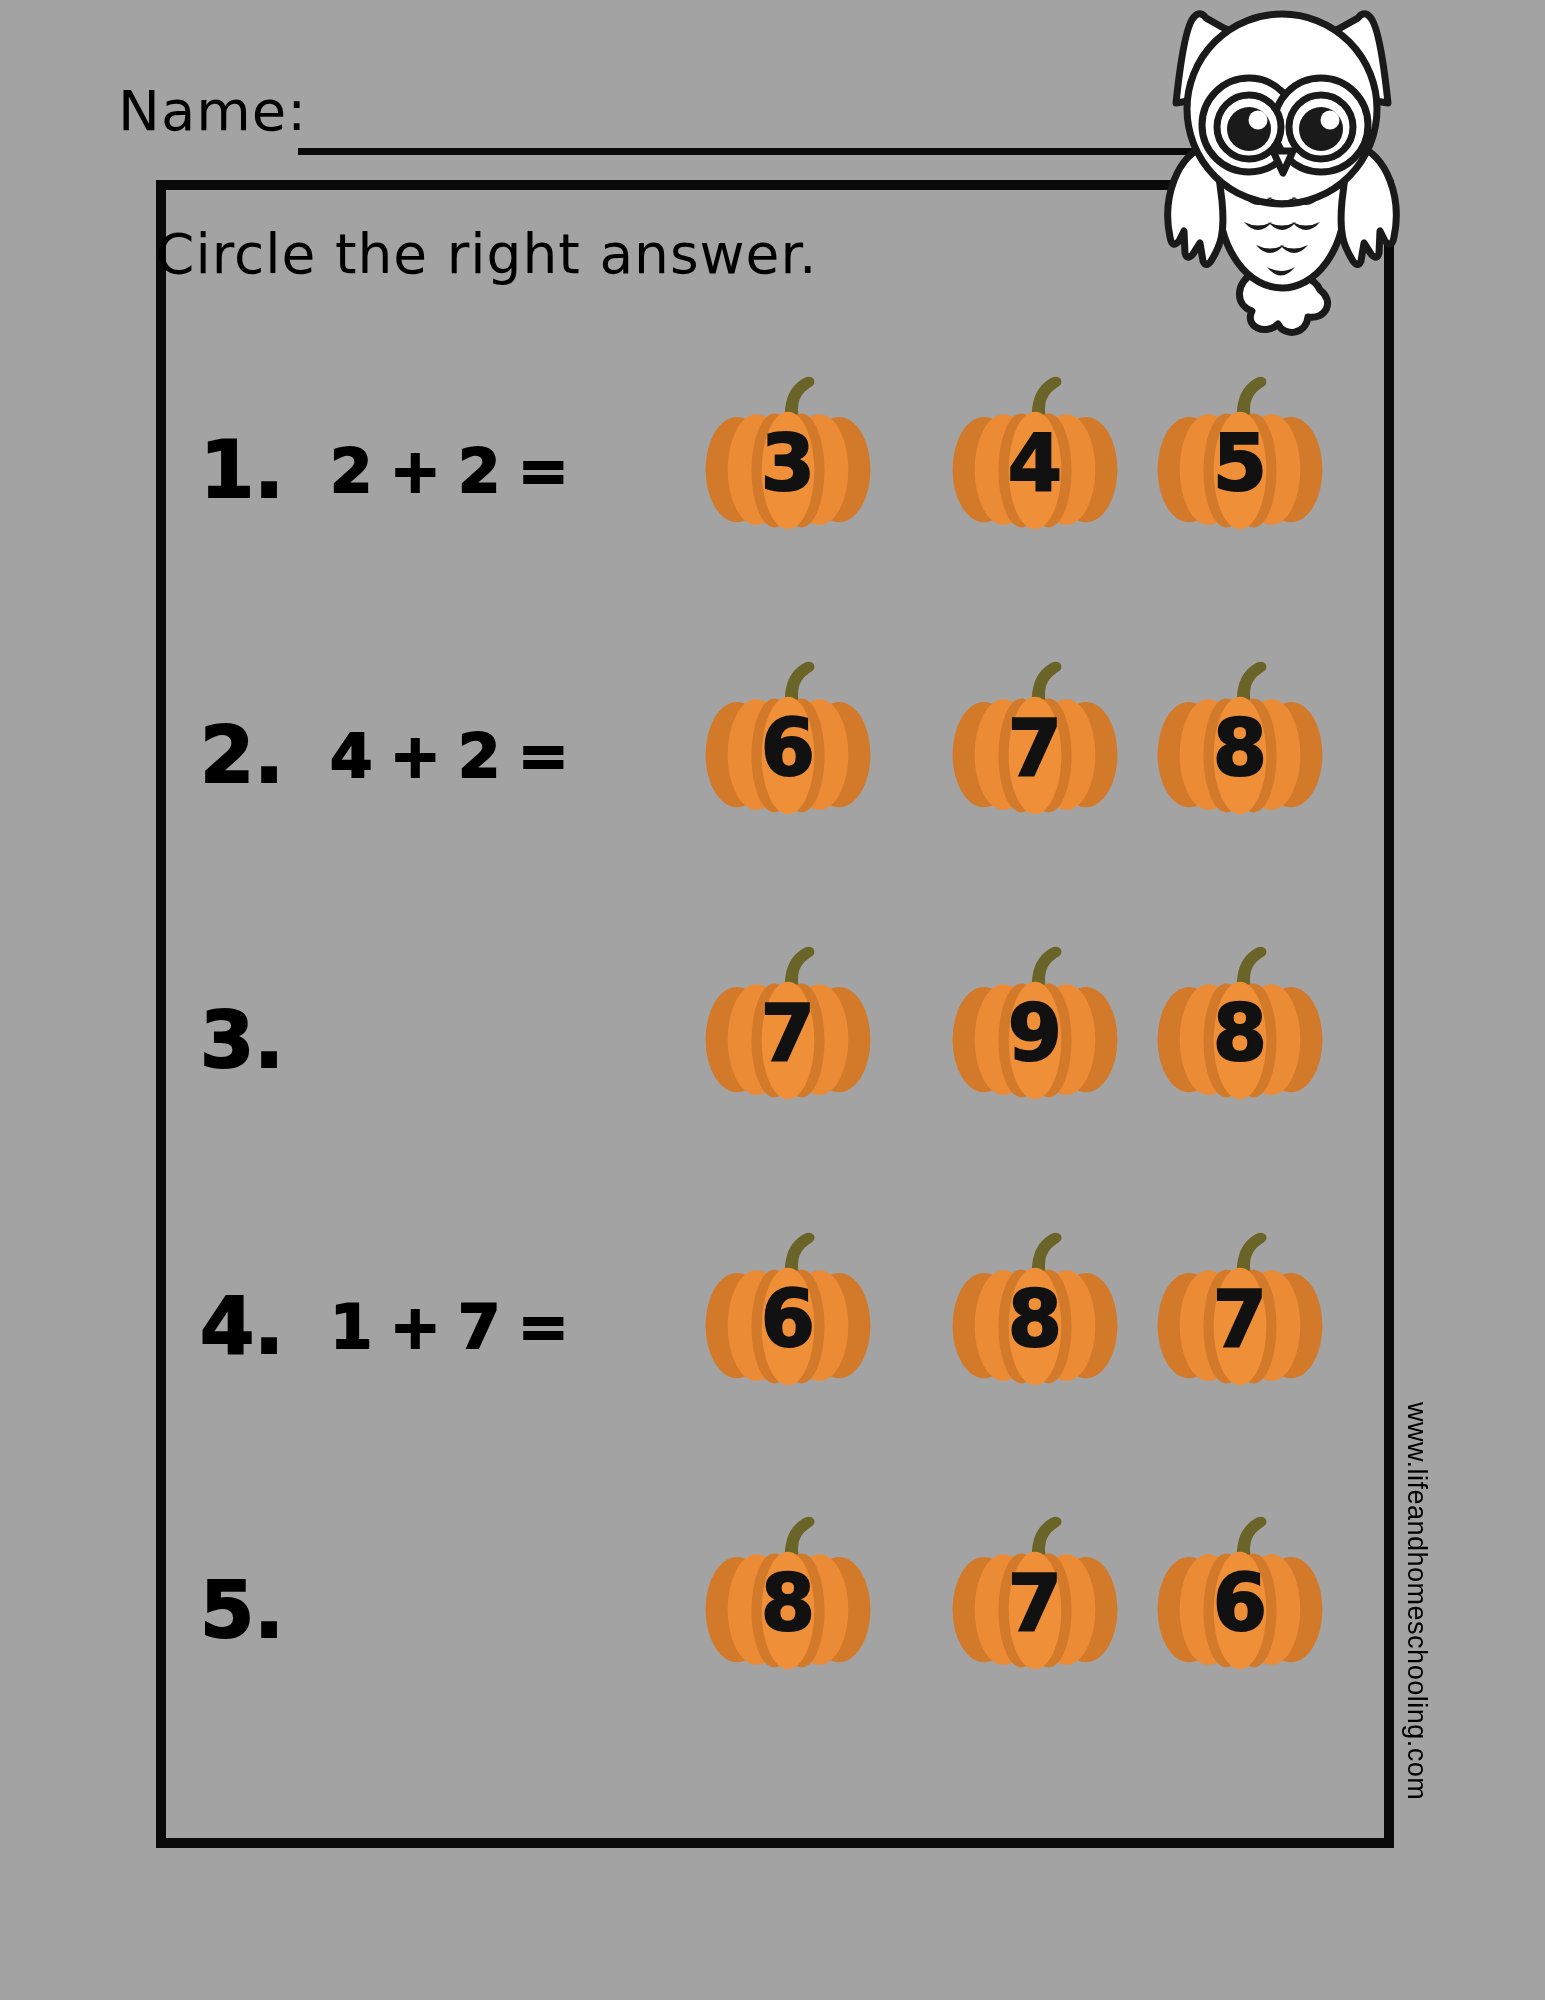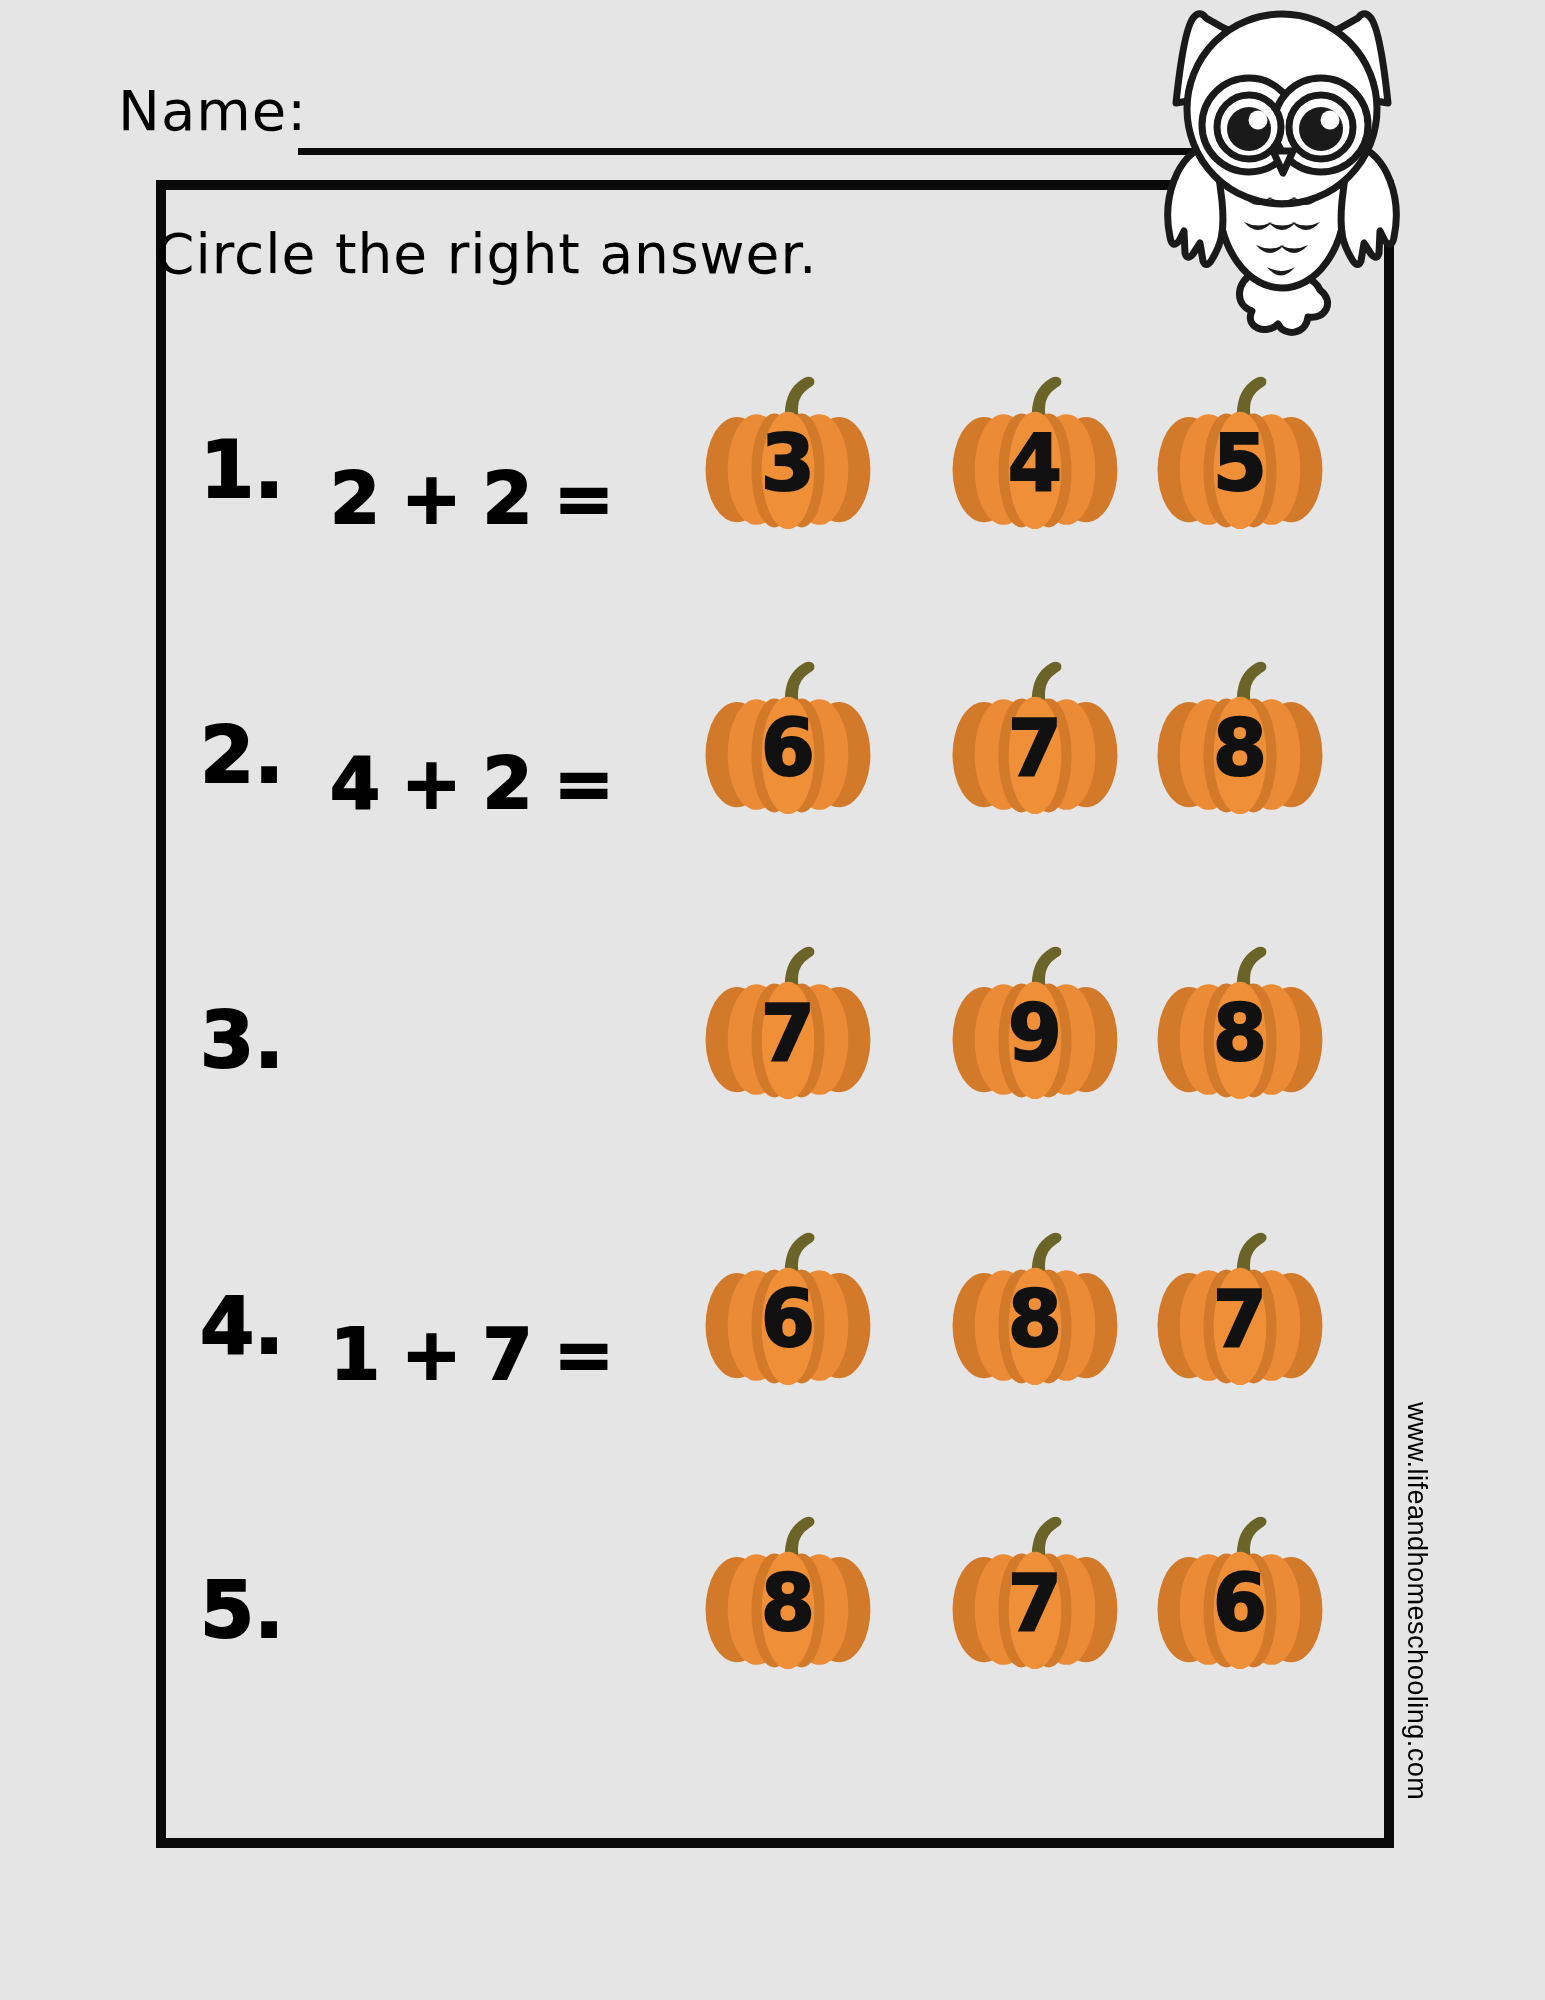--- a/index.html
+++ b/index.html
@@ -1,20 +1,20 @@
 <!DOCTYPE html>
 <html style="--pumpkin-light: #EC8B36; --pumpkin-dark: #D3792A; --pumpkin-center: #EF9038; --pumpkin-stem: #6A6428; --ink: #0a0a0a;"><head>
 <meta charset="utf-8">
 <style>
   html,body{margin:0;padding:0;background:#ffffff;}
   .page{
     position:relative;
     width:1545px;
     height:2000px;
-    background:#e5e5e5;
+    background:#a3a3a3;
     overflow:hidden;
     font-family:"DejaVu Sans","Liberation Sans",sans-serif;
     color:#000;
   }
   
   .name-label{
     position:absolute;
     left:118px; top:78px;
     font-size:56px;
     font-weight:500;
@@ -61,25 +61,24 @@
     left:0; top:50%;
     transform:translateY(-50%);
     font-size:78px;
     font-weight:bold;
     -webkit-text-stroke:2px #000;
   }
   .pequation{
     position:absolute;
     left:130px; top:50%;
     transform:translateY(-50%);
-    font-size:72px;
+    font-size:61px;
     font-weight:bold;
     letter-spacing:-2px;
     white-space:nowrap;
-    margin-top:28px;
     -webkit-text-stroke:2px #000;
   }
   .pumpkins{
     position:absolute;
     left:503px; top:0;
     width:640px; height:230px;
   }
   .pumpkin{
     position:absolute;
     top:16px;

